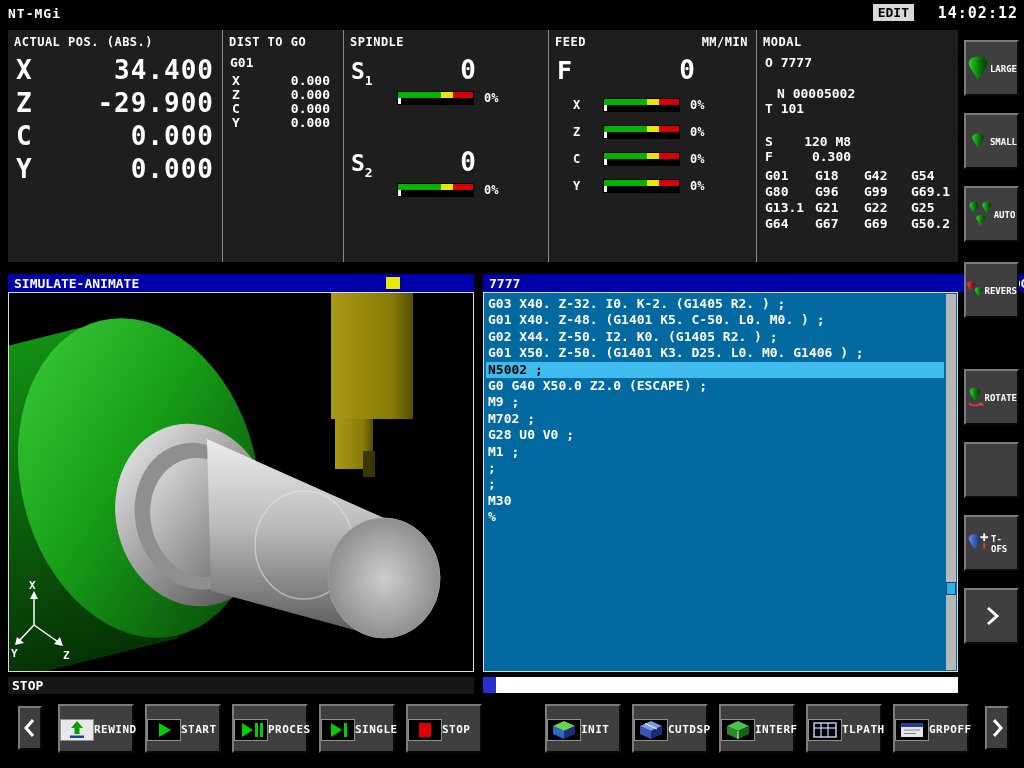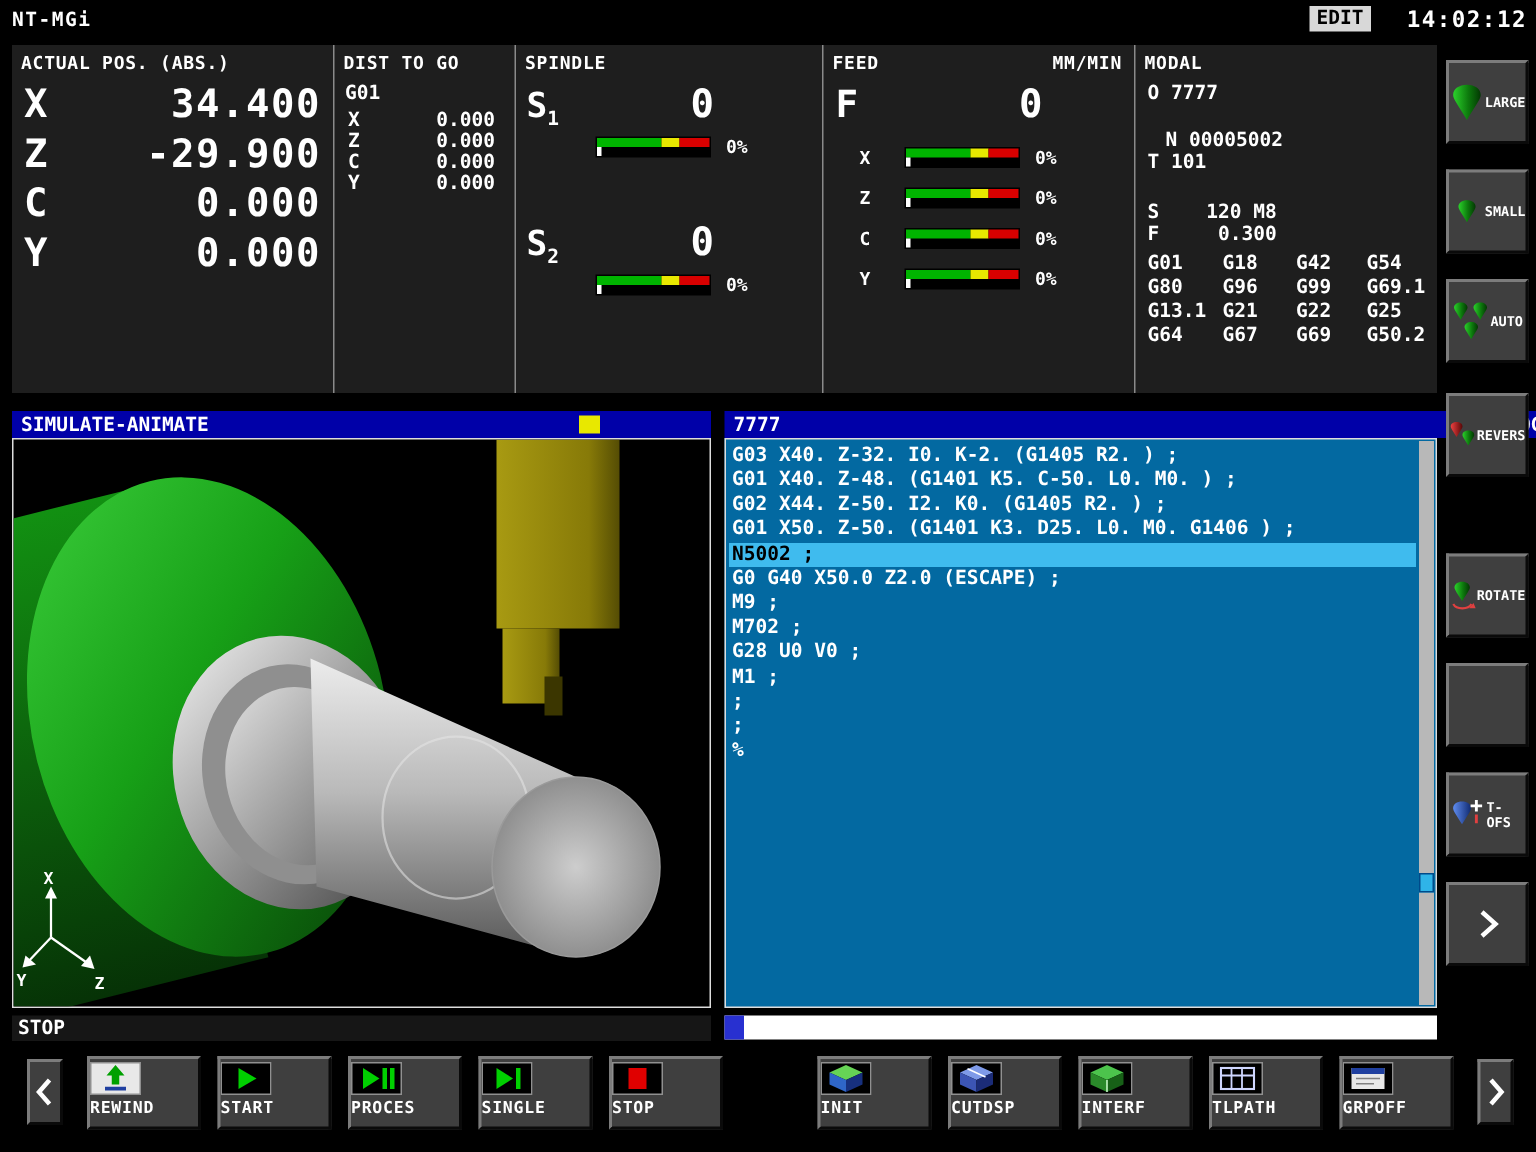--- a/index.html
+++ b/index.html
@@ -66,21 +66,21 @@
   .prog-line.hl { background:#3fbbee; color:#000; }
   .prog-scrollbar { position:absolute; right:1px; top:1px; bottom:1px; width:10px; background:#b8b8b8; }
   .prog-scroll-thumb { position:absolute; left:0; top:288px; width:10px; height:13px; background:#2fb4e8; border:1px solid #004a8a; }
 
   .status-bar { position:absolute; left:8px; top:677px; width:466px; height:17px; background:#161616; font-size:13px; font-weight:bold; padding:1px 0 0 4px; }
   .progress { position:absolute; left:483px; top:677px; width:475px; height:16px; background:#fff; }
   .progress-fill { width:13px; height:100%; background:#2830d0; }
 
   
   .btn3d { background:#3f3f3f; border-top:2px solid #7c7c7c; border-left:2px solid #7c7c7c; border-bottom:2px solid #0a0a0a; border-right:2px solid #0a0a0a; }
-  .toolbar-btn { position:absolute; top:704px; width:76px; height:49px; display:flex; flex-direction:column; cursor:pointer; }
+  .toolbar-btn { position:absolute; top:704px; width:76px; height:49px; display:flex; flex-direction:row; align-items:center; cursor:pointer; }
   .icon-box { width:34px; height:22px; background:#000; border:1px solid #909090; margin-top:2px; display:flex; align-items:center; justify-content:center; }
   .icon-box.light { background:#e8e8e8; }
   .toolbar-label { font-size:11px; font-weight:bold; margin-top:2px; letter-spacing:.5px; }
   .arrow-btn { position:absolute; top:706px; width:24px; height:44px; display:flex; align-items:center; justify-content:center; cursor:pointer; }
 
   .side-btn { position:absolute; left:964px; width:55px; height:56px; display:flex; flex-direction:row; align-items:center; justify-content:center; cursor:pointer; }
   .side-label { font-size:9px; font-weight:bold; margin-top:1px; }
 </style>
 </head>
 <body>
@@ -370,20 +370,21 @@
         <div class="prog-line">G02 X44. Z-50. I2. K0. (G1405 R2. ) ;</div>
         <div class="prog-line">G01 X50. Z-50. (G1401 K3. D25. L0. M0. G1406 ) ;</div>
         <div class="prog-line hl">N5002 ;</div>
         <div class="prog-line">G0 G40 X50.0 Z2.0 (ESCAPE) ;</div>
         <div class="prog-line">M9 ;</div>
         <div class="prog-line">M702 ;</div>
         <div class="prog-line">G28 U0 V0 ;</div>
         <div class="prog-line">M1 ;</div>
         <div class="prog-line">;</div>
         <div class="prog-line">;</div>
+        <div class="prog-line">M30</div>
         <div class="prog-line">%</div>
       </div>
       <div class="prog-scrollbar">
         <div class="prog-scroll-thumb"></div>
       </div>
     </div>
   </section>
 
   <div class="status-bar">STOP</div>
   <div class="progress">

